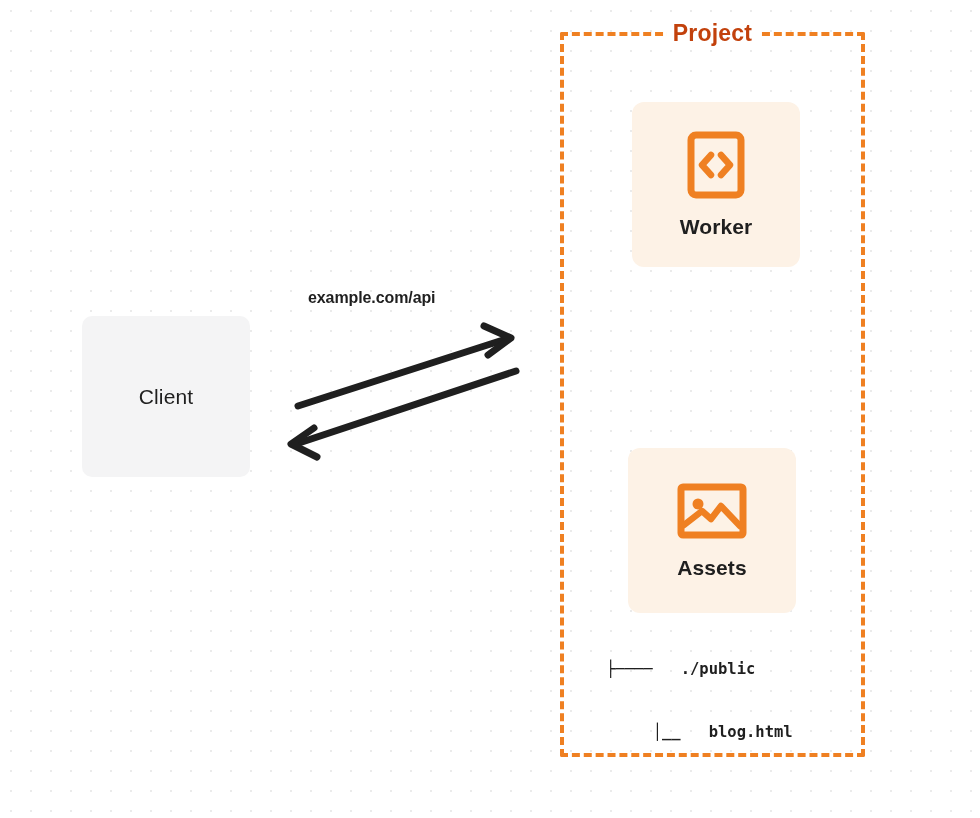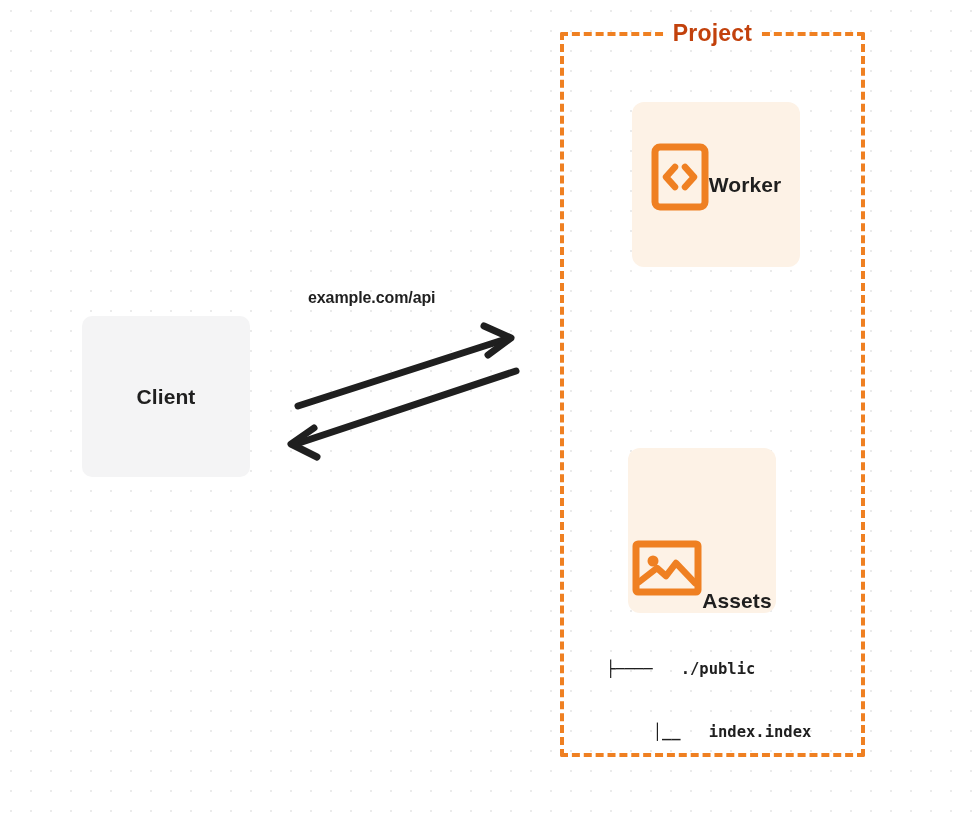--- a/index.html
+++ b/index.html
@@ -32,21 +32,21 @@
     width: 168px;
     height: 161px;
     background: #f4f4f5;
     border-radius: 10px;
     display: flex;
     align-items: center;
     justify-content: center;
   }
   #client-node .node-label {
     font-size: 21px;
-    font-weight: bold;
+    font-weight: normal;
     color: #1f1f1f;
     letter-spacing: 0.1px;
   }
 
   
   #project-container {
     position: absolute;
     left: 560px;
     top: 32px;
     width: 305px;
@@ -68,36 +68,35 @@
     white-space: nowrap;
     letter-spacing: 0.2px;
   }
 
   
   .service-card {
     position: absolute;
     background: #fdf2e6;
     border-radius: 12px;
     display: flex;
-    flex-direction: row;
+    flex-direction: column;
     align-items: center;
     justify-content: center;
   }
   #worker-node {
     left: 632px;
     top: 102px;
     width: 168px;
     height: 165px;
   }
   #assets-node {
     left: 628px;
     top: 448px;
-    width: 148px;
+    width: 168px;
     height: 165px;
-    align-items: flex-end;
   }
   .service-card .card-icon {
     display: block;
     line-height: 0;
     margin-bottom: 16px;
   }
   .service-card .node-label {
     font-size: 21px;
     font-weight: bold;
     color: #1f1f1f;
@@ -172,21 +171,21 @@
         <rect x="4" y="5" width="62" height="48" rx="2" ry="2" fill="none" stroke="#ef8022" stroke-width="7"></rect>
         <circle cx="21" cy="22" r="5.5" fill="#ef8022"></circle>
         <path d="M7 43 L25 29 L34 37 L44 24 L63 44" fill="none" stroke="#ef8022" stroke-width="6.5" stroke-linecap="round" stroke-linejoin="round"></path>
       </svg>
     </span>
     <span class="node-label">Assets</span>
   </div>
 
   <div id="file-tree">
     <span class="tree-row">├────   ./public</span>
-    <span class="tree-row">     │__   index.index</span>
+    <span class="tree-row">     │__   blog.html</span>
     
   </div>
 
   <svg id="arrow-layer" viewBox="0 0 980 818" xmlns="http://www.w3.org/2000/svg">
 
     <g>
       <line x1="298" y1="406" x2="503" y2="340" stroke="#1f1f1f" stroke-width="7" stroke-linecap="round"></line>
       <path d="M484 326 L511 338 L488 355" fill="none" stroke="#1f1f1f" stroke-width="7" stroke-linecap="round" stroke-linejoin="round"></path>
     </g>
 

